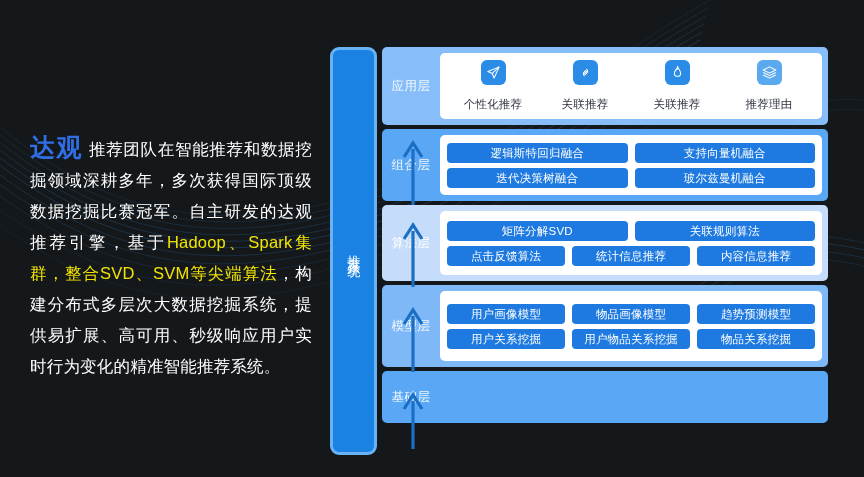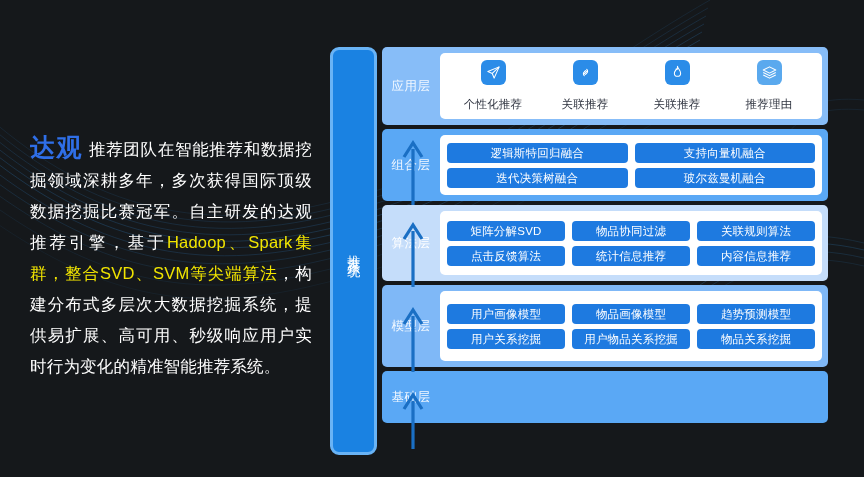--- a/index.html
+++ b/index.html
@@ -201,21 +201,20 @@
           <div class="pill">玻尔兹曼机融合</div>
         </div>
       </div>
     </div>
 
     <div class="layer" style="background:#c5ddfa;height:76px">
       <div class="layer-label" style="color:#ffffff">算法层</div>
       <div class="layer-body">
         <div class="btn-row">
           <div class="pill">矩阵分解SVD</div>
-          <div class="pill">物品协同过滤</div>
           <div class="pill">关联规则算法</div>
         </div>
         <div class="btn-row">
           <div class="pill">点击反馈算法</div>
           <div class="pill">统计信息推荐</div>
           <div class="pill">内容信息推荐</div>
         </div>
       </div>
     </div>
 

